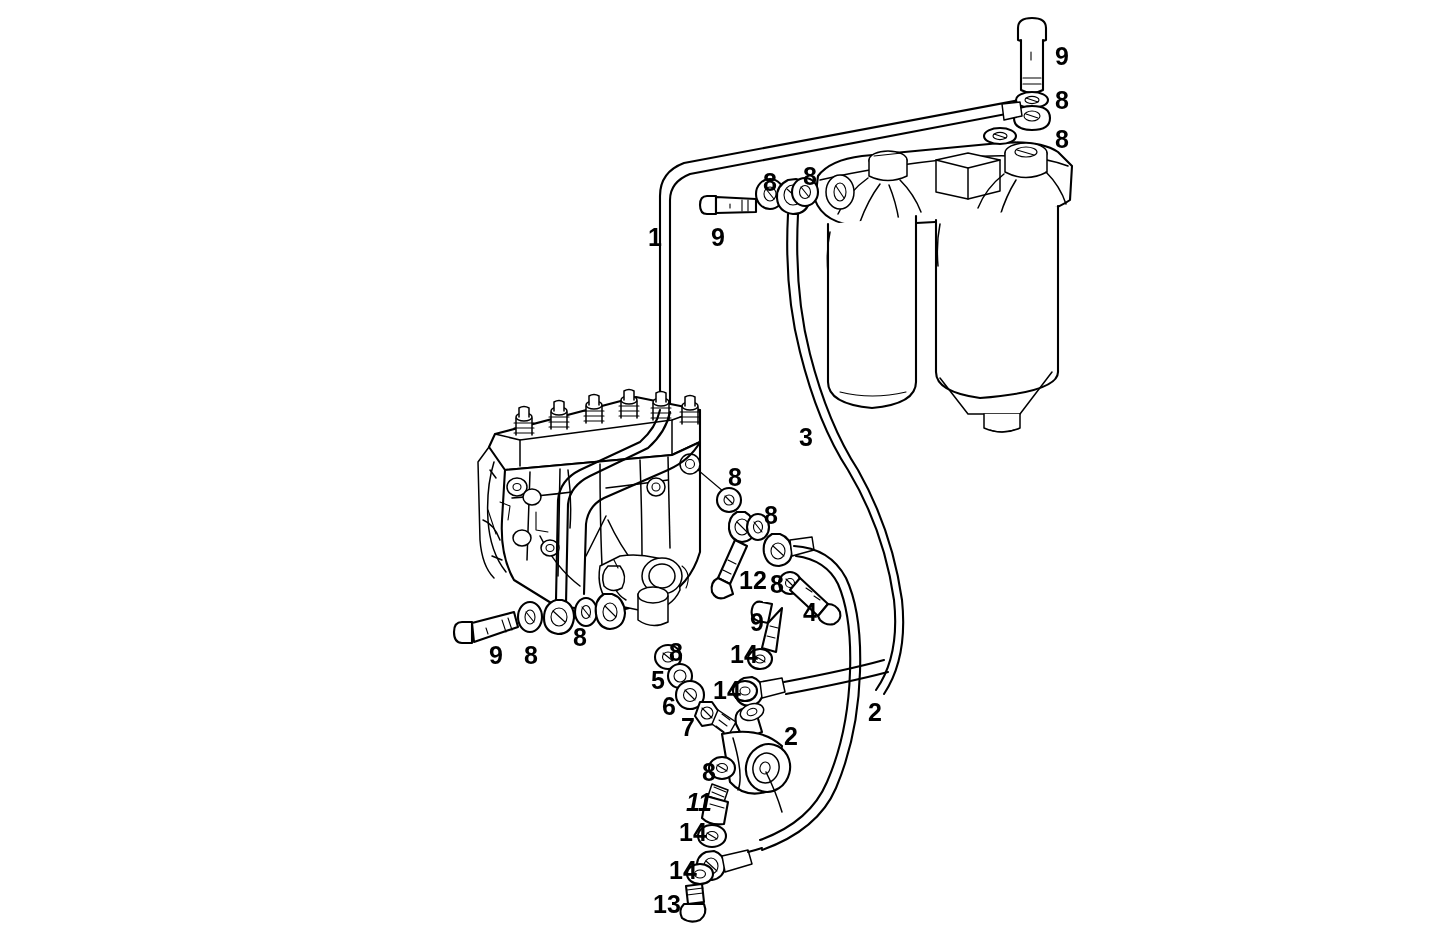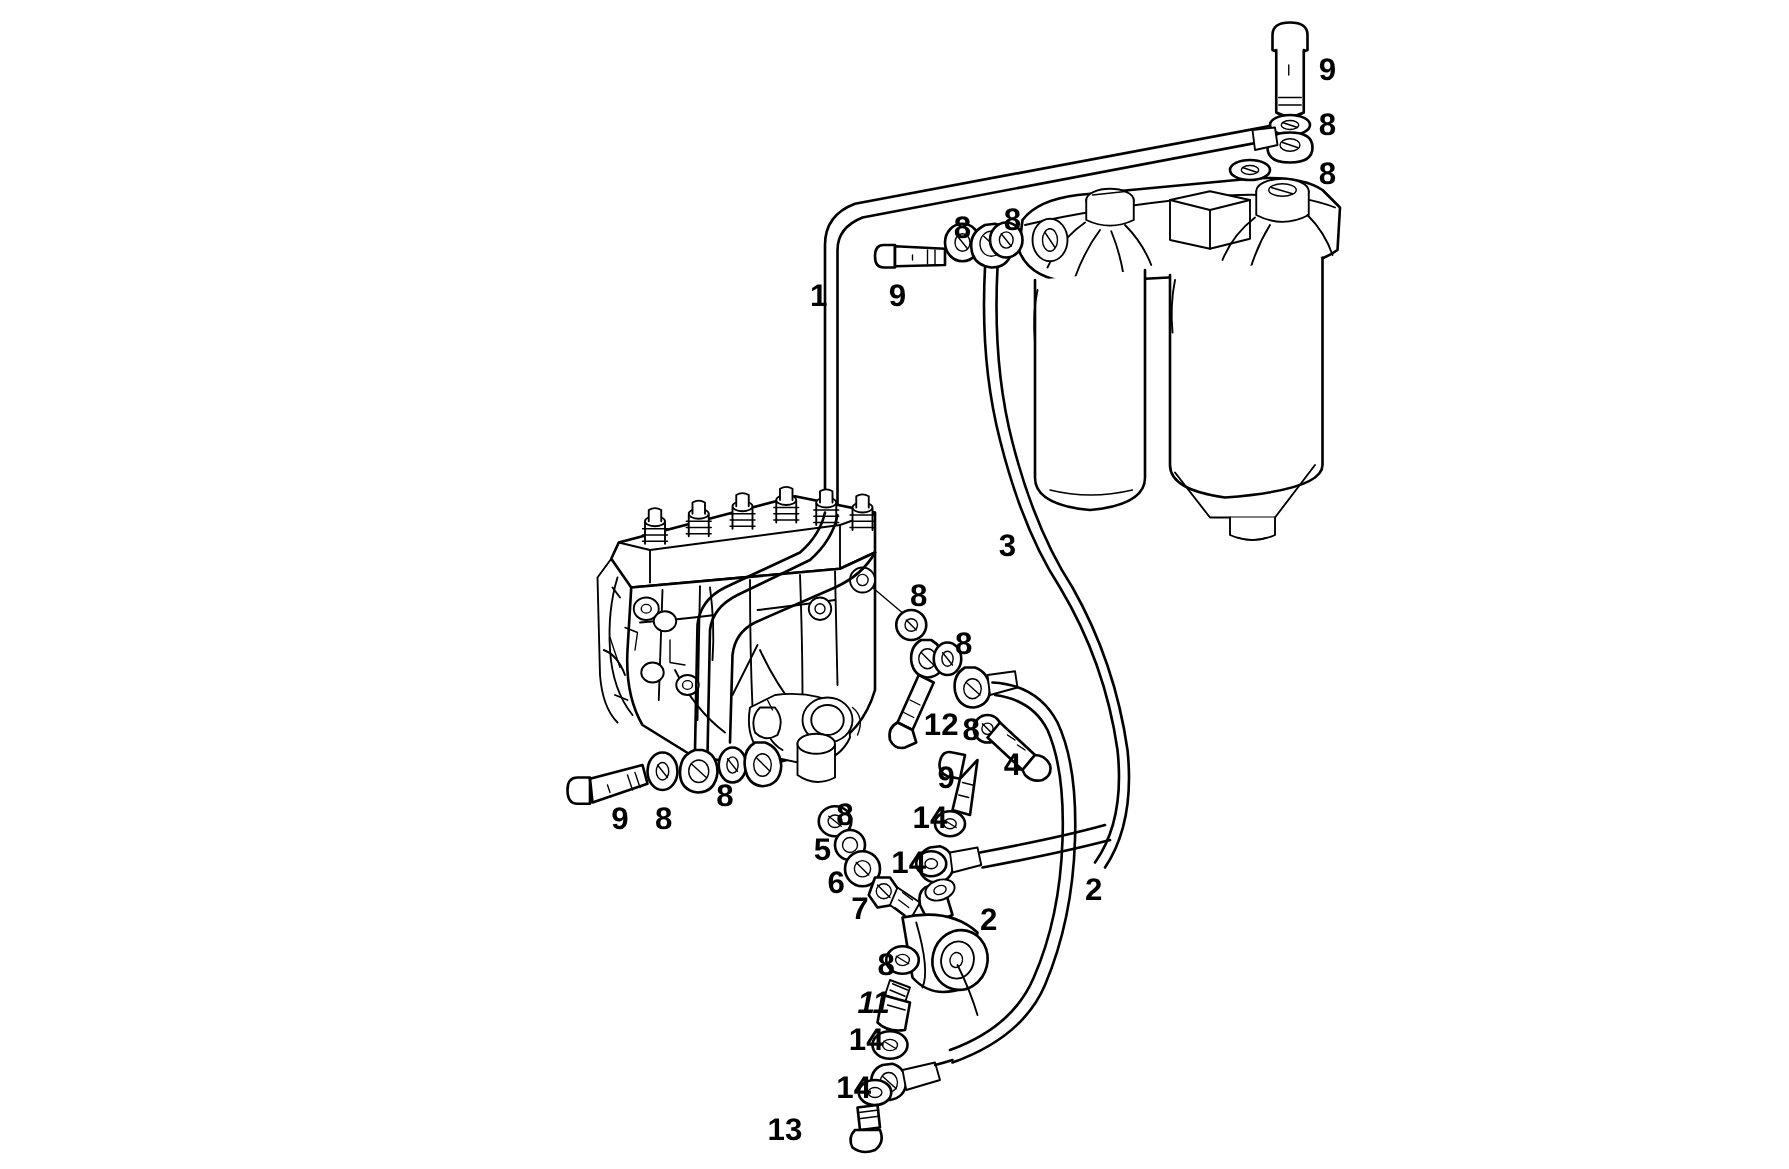--- a/index.html
+++ b/index.html
@@ -453,16 +453,16 @@
   <div class="callout" style="left:573px;  top:625px;">8</div>
   <div class="callout" style="left:669px;  top:640px;">8</div>
   <div class="callout" style="left:651px;  top:668px;">5</div>
   <div class="callout" style="left:662px;  top:694px;">6</div>
   <div class="callout" style="left:681px;  top:715px;">7</div>
   <div class="callout" style="left:784px;  top:724px;">2</div>
   <div class="callout" style="left:702px;  top:760px;">8</div>
   <div class="callout" style="left:686px;  top:790px;font-style:italic;">11</div>
   <div class="callout" style="left:679px;  top:820px;">14</div>
   <div class="callout" style="left:669px;  top:858px;">14</div>
-  <div class="callout" style="left:614px;  top:892px;">13</div>
+  <div class="callout" style="left:653px;  top:892px;">13</div>
   <div class="callout" style="left:868px;  top:700px;">2</div>
 
 </div>
 
 </body></html>

